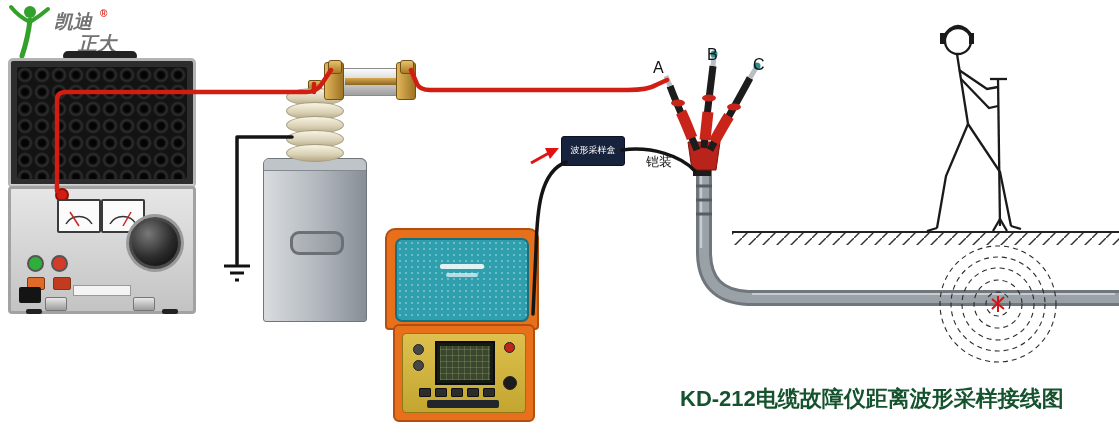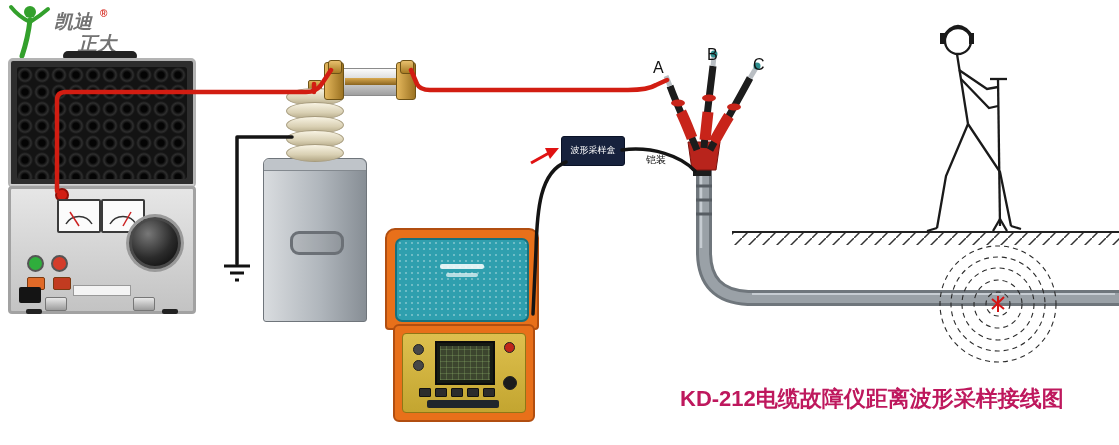--- a/index.html
+++ b/index.html
@@ -79,22 +79,22 @@
   .pbtn{position:absolute;width:10px;height:7px;background:#2c2c2c;border-radius:1px;border:1px solid #111;}
   .pknob{position:absolute;width:9px;height:9px;border-radius:50%;background:#474747;border:1px solid #222;}
 
   
   .sbox{left:561px;top:136px;width:62px;height:28px;background:#17223d;border:1px solid #0a1226;
         border-radius:3px;color:#fff;font-size:9px;display:flex;align-items:center;justify-content:center;
         text-align:center;line-height:1.05;}
 
   
   .phase{position:absolute;font-size:16px;color:#111;}
-  .armor{position:absolute;left:646px;top:153px;font-size:10px;color:#111;}
-  .title{position:absolute;left:680px;top:384px;width:432px;font-size:22px;font-weight:bold;color:#be185d;white-space:nowrap;}
+  .armor{position:absolute;left:646px;top:153px;font-size:13px;color:#111;}
+  .title{position:absolute;left:680px;top:384px;width:432px;font-size:22px;font-weight:bold;color:#14532d;white-space:nowrap;}
 
   .overlay{position:absolute;left:0;top:0;z-index:30;pointer-events:none;}
   .comp{z-index:10;}
   .lbl{z-index:40;}
 </style>
 </head>
 <body>
 
 <div class="canvas">
 

